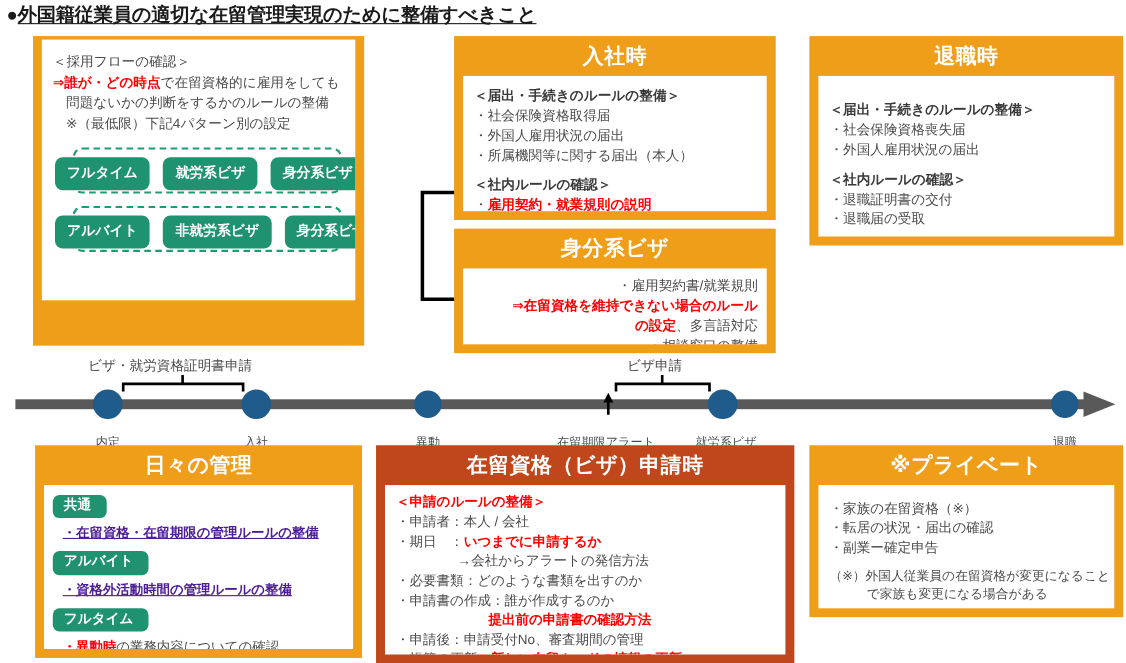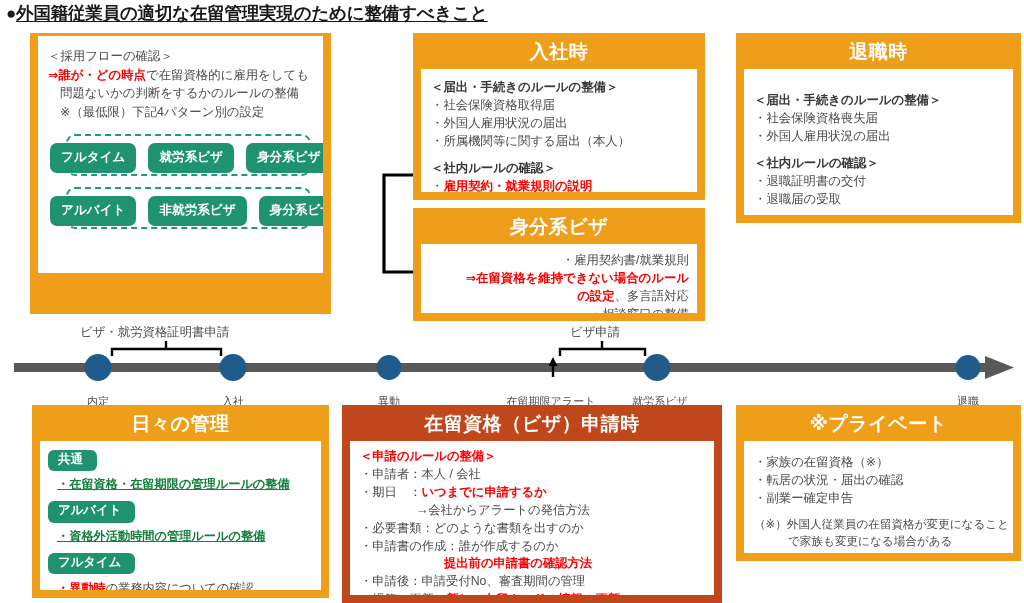--- a/index.html
+++ b/index.html
@@ -63,21 +63,21 @@
     line-height: 1.5;
     color: #4a4a4a;
     height: calc(100% - 38px);
     overflow: hidden;
   }
   .panel-body.tight { line-height: 1.46; }
 
   .ln { white-space: nowrap; }
   .hd { font-weight: bold; color: #3a3a3a; }
   .red { color: #FF0000; font-weight: bold; }
-  .redu { color: #15803d; font-weight: bold; text-decoration: underline; margin-top: 45px; }
+  .redu { color: #4c1d95; font-weight: bold; text-decoration: underline; margin-top: 45px; }
   .blank { height: 9px; }
   .ind1 { padding-left: 12px; }
   .ind2 { padding-left: 26px; }
   .ind3 { padding-left: 56px; }
   .ind4 { padding-left: 84px; }
 
   
   .chip-group {
     position: relative;
     box-sizing: border-box;

